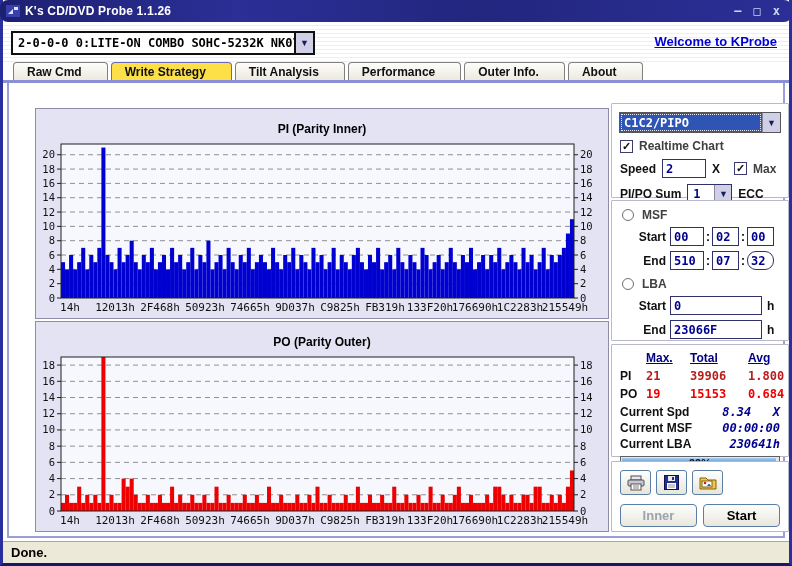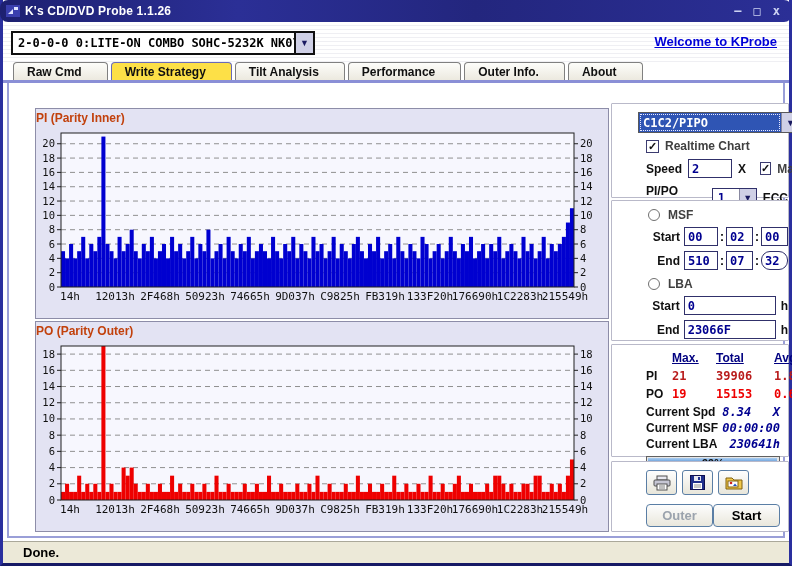--- a/index.html
+++ b/index.html
@@ -34,25 +34,25 @@
   .tab { padding:2px 25px 0 13px; background:linear-gradient(180deg,#fdfdfa,#ece9df); border:1px solid #808080; border-bottom:none;
          border-radius:4px 4px 0 0; font-weight:bold; font-size:12px; color:#101010; white-space:nowrap; }
   .tab.active { background:#fde047; border-color:#6a6ab8; }
 
   
   .tabpage { flex:1; margin:0 4px; border:2px solid #9a9fd8; border-top:none; background:#fff; position:relative; }
 
   
   .chart-panel { position:absolute; left:26px; width:574px; height:211px; background:#e3e3f3; border:1px solid #8d8da8; }
   #pi-panel { top:25px; } #po-panel { top:238px; }
-  .chart-title { text-align:left; font-weight:bold; font-size:12px; color:#c2410c; margin-top:2px; }
+  .chart-title { text-align:center; font-weight:bold; font-size:12px; color:#000000; margin-top:13px; }
   .chart-svg { display:block; margin-top:1px; }
 
   
-  .gbox { position:absolute; left:602px; width:178px; background:#fff; border:1px solid #b9b9c9; border-radius:1px;padding-left:26px; }
+  .gbox { position:absolute; left:602px; width:178px; background:#fff; border:1px solid #b9b9c9; border-radius:1px; }
   #g-controls { top:20px;  height:95px; }
   #g-range    { top:117px; height:141px; }
   #g-stats    { top:261px; height:113px; }
   #g-actions  { top:378px; height:71px; }
 
   
   .mode-combo { margin:8px auto 0 auto; width:162px; height:21px; display:flex; border:1px solid #58585a; background:#fff; }
   .mode-combo .sel { flex:1; background:#2f55b4; color:#fff; font-family:"DejaVu Sans Mono",monospace; font-weight:bold;
                      font-size:12px; display:flex; align-items:center; padding-left:4px; outline:1px dotted #e8e8ff; outline-offset:-2px; }
   .mode-combo .arrow { width:18px; background:#cfd0e6; border-left:1px solid #8888a0; color:#1a1a60;
@@ -96,21 +96,21 @@
   .ibtn { width:31px; height:25px; border:1px solid #5a7ea5; border-radius:3px; background:linear-gradient(180deg,#fefefe,#e8e6da);
           display:flex; align-items:center; justify-content:center; }
   .btn-row { display:flex; margin:9px 8px 0 8px; justify-content:space-between; }
   .xbtn { width:77px; height:23px; border:1px solid #5a7ea5; border-radius:4px; background:linear-gradient(180deg,#fdfdfd,#e9e7dc);
           font-weight:bold; font-size:13px; display:flex; align-items:center; justify-content:center; }
   .xbtn.disabled { color:#9ba3ad; }
   .xbtn.primary { color:#000; }
 
   
   .statusbar { height:22px; flex:0 0 22px; margin-top:3px; background:#ece9d8; border-top:1px solid #aaa89a;
-               display:flex; align-items:center; padding-left:20px; font-weight:bold; font-size:13px; color:#000; }
+               display:flex; align-items:center; padding-left:8px; font-weight:bold; font-size:13px; color:#000; }
 </style>
 </head>
 <body>
 
 <div class="window">
 
   <div class="titlebar">
     <svg class="app-icon" viewBox="0 0 14 12">
       <rect x="0" y="0" width="14" height="12" fill="#3a3fae"></rect>
       <path d="M2 9 L7 9 L7 4 Z" fill="#dfe4ff"></path>
@@ -664,21 +664,21 @@
         <div class="ibtn">
           <svg width="18" height="15" viewBox="0 0 18 15">
             <path d="M1 3 L7 3 L9 5 L17 5 L17 14 L1 14 Z" fill="#f0c84a" stroke="#806010"></path>
             <rect x="3" y="6" width="10" height="6" fill="#ffffff" stroke="#806010"></rect>
             <circle cx="6" cy="8" r="1.3" fill="#d02020"></circle>
             <path d="M8 11 L10 8.5 L12 11 Z" fill="#2050c0"></path>
           </svg>
         </div>
       </div>
       <div class="btn-row">
-        <div class="xbtn disabled">Outer</div>
+        <div class="xbtn disabled">Inner</div>
         <div class="xbtn primary">Start</div>
       </div>
     </div>
 
   </div>
 
   <div class="statusbar">
     <span>Done.</span>
   </div>
 

